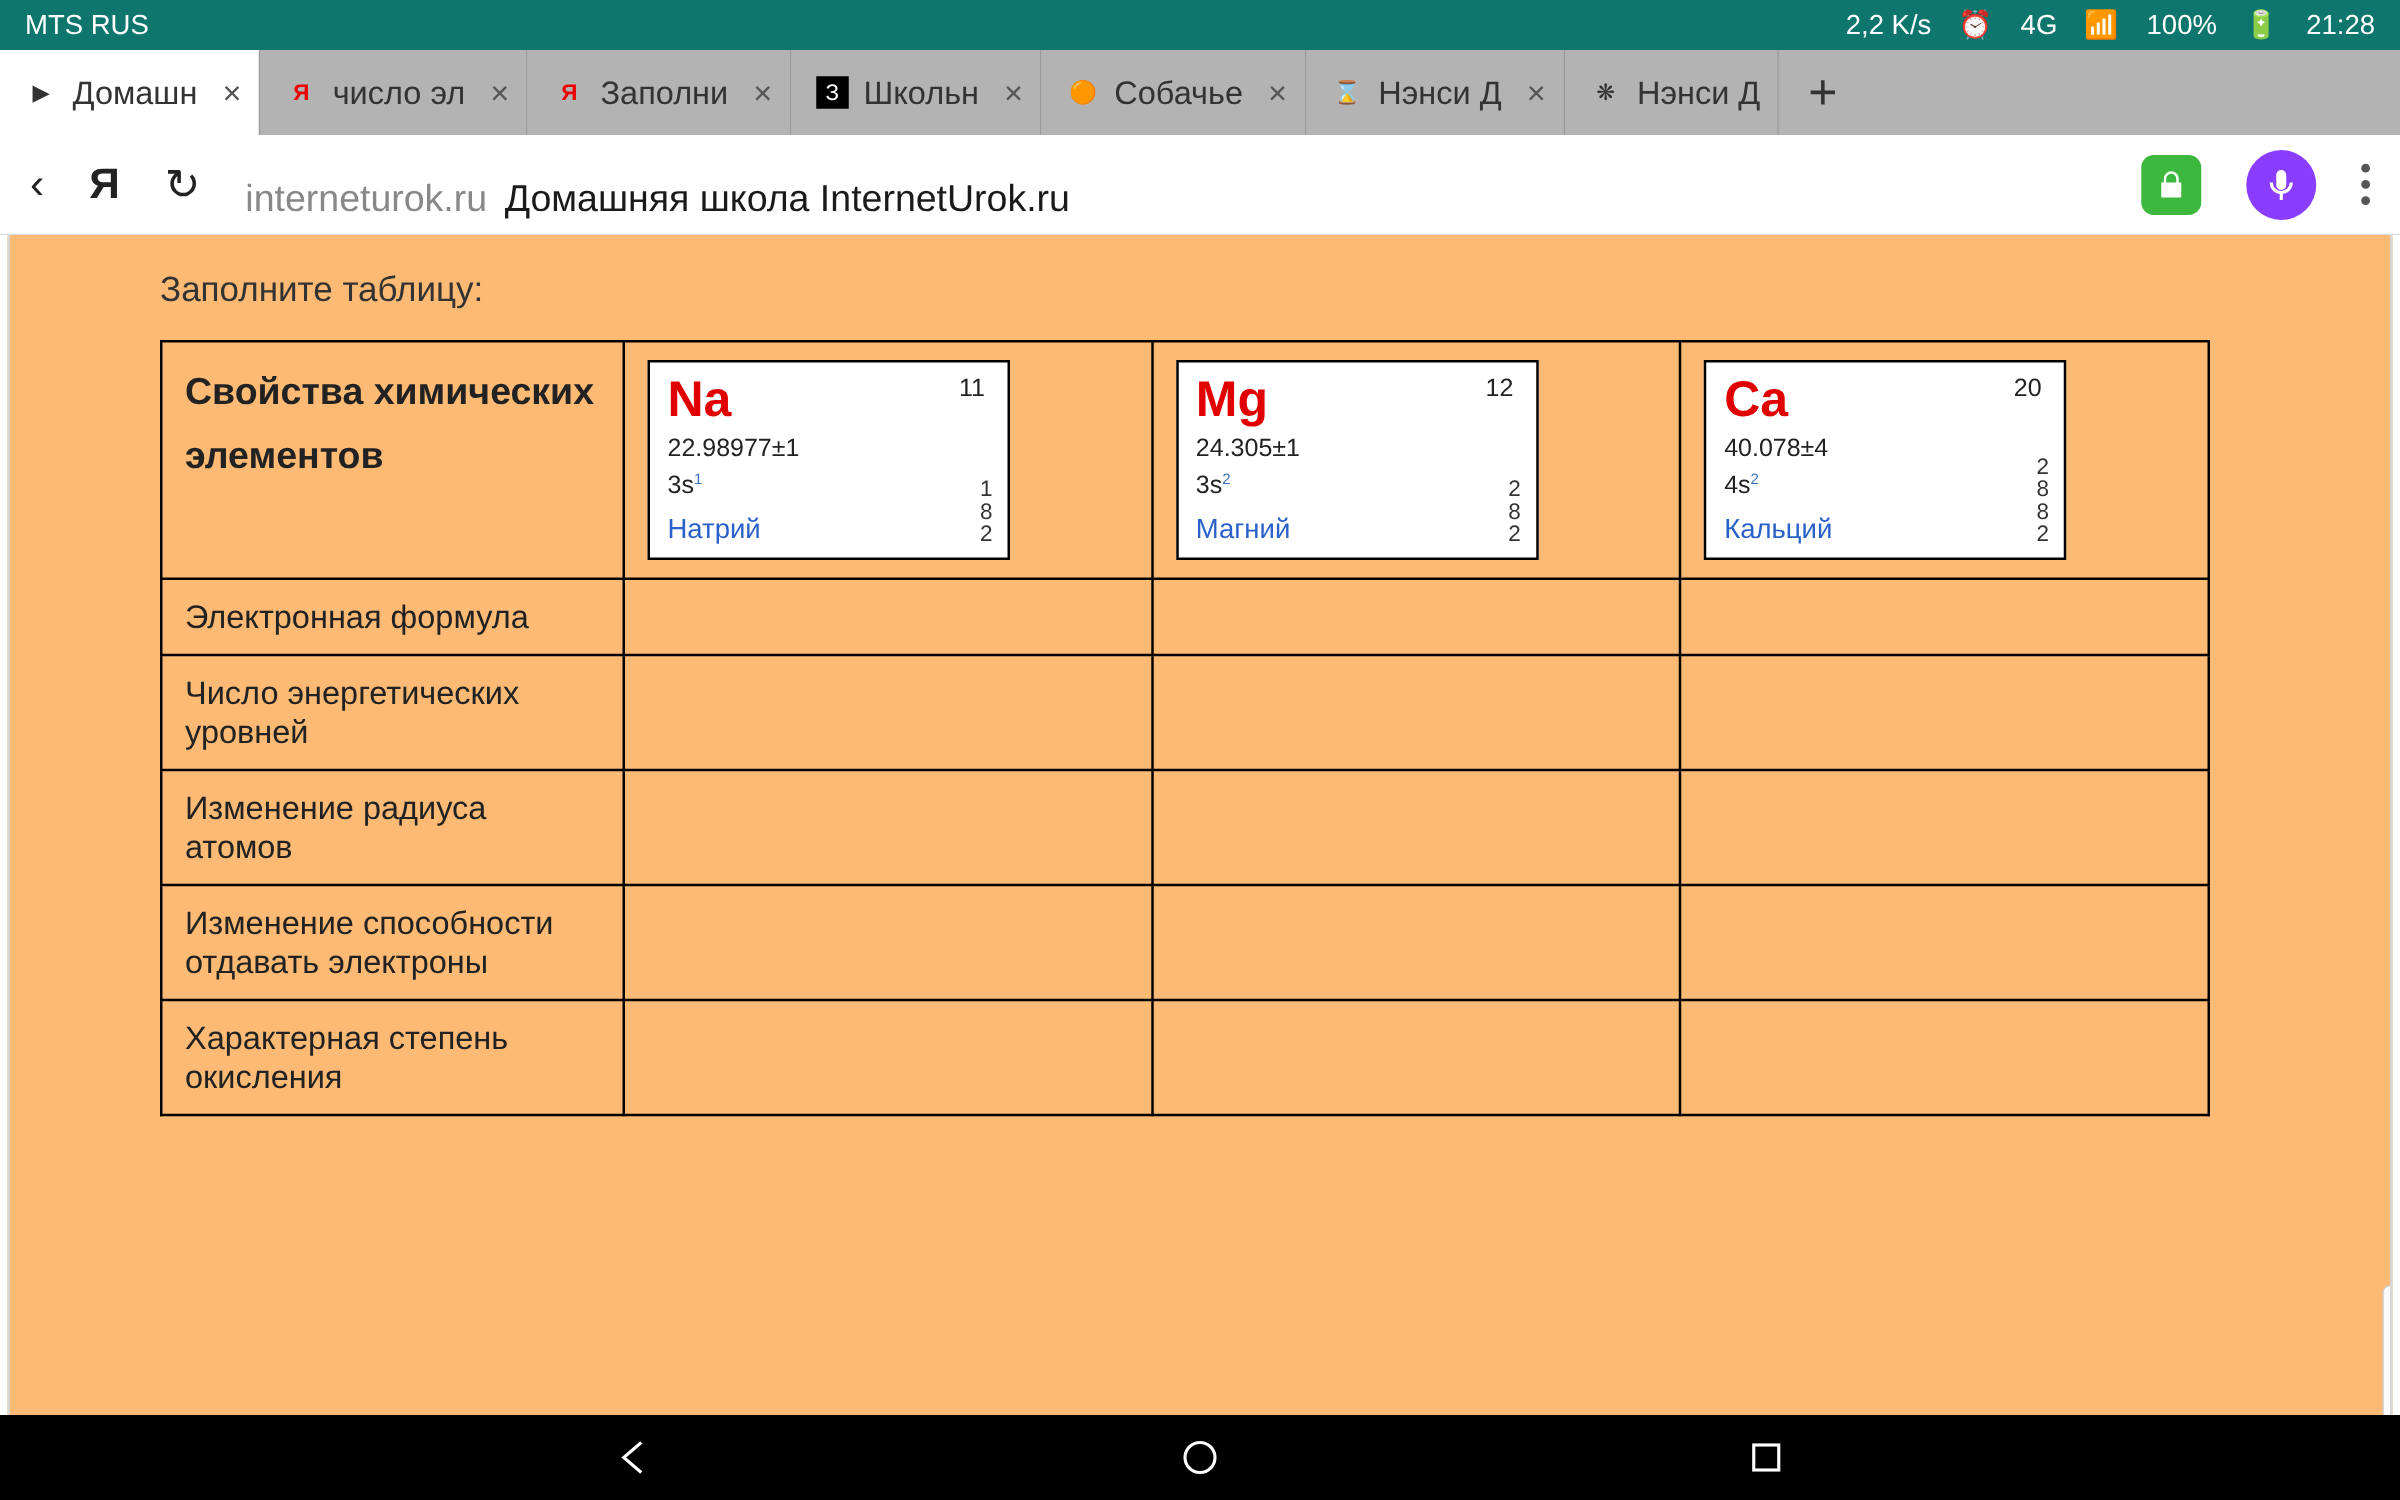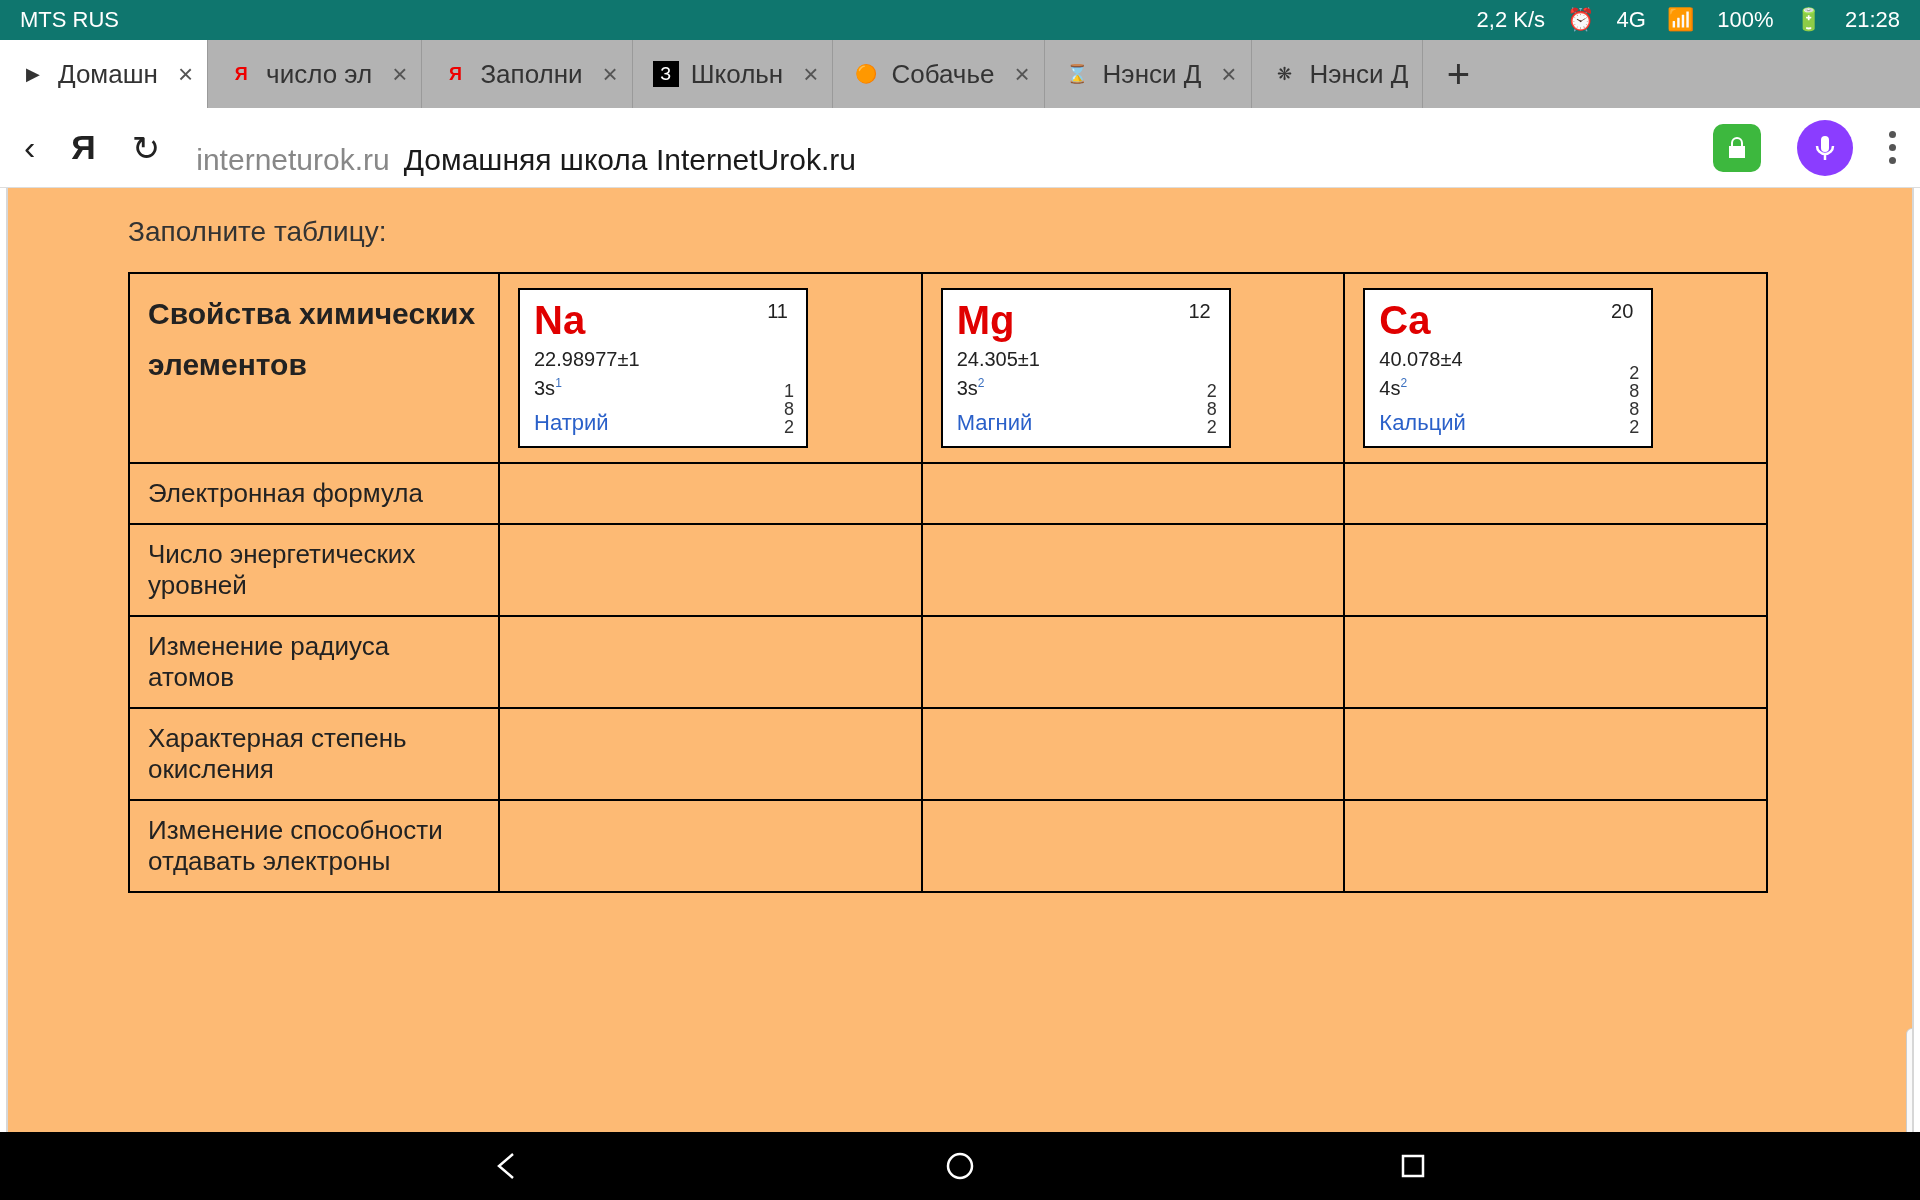--- a/index.html
+++ b/index.html
@@ -205,27 +205,27 @@
           <td></td>
           <td></td>
         </tr>
     <tr>
           <th class="rowhead">Изменение радиуса атомов</th>
           <td></td>
           <td></td>
           <td></td>
         </tr>
     <tr>
+          <th class="rowhead">Изменение способности отдавать электроны</th>
+          <td></td>
+          <td></td>
+          <td></td>
+        </tr>
+    <tr>
           <th class="rowhead">Характерная степень окисления</th>
-          <td></td>
-          <td></td>
-          <td></td>
-        </tr>
-    <tr>
-          <th class="rowhead">Изменение способности отдавать электроны</th>
           <td></td>
           <td></td>
           <td></td>
         </tr>
   </tbody>
     </table>
 
   <div class="recaptcha">
     
     

